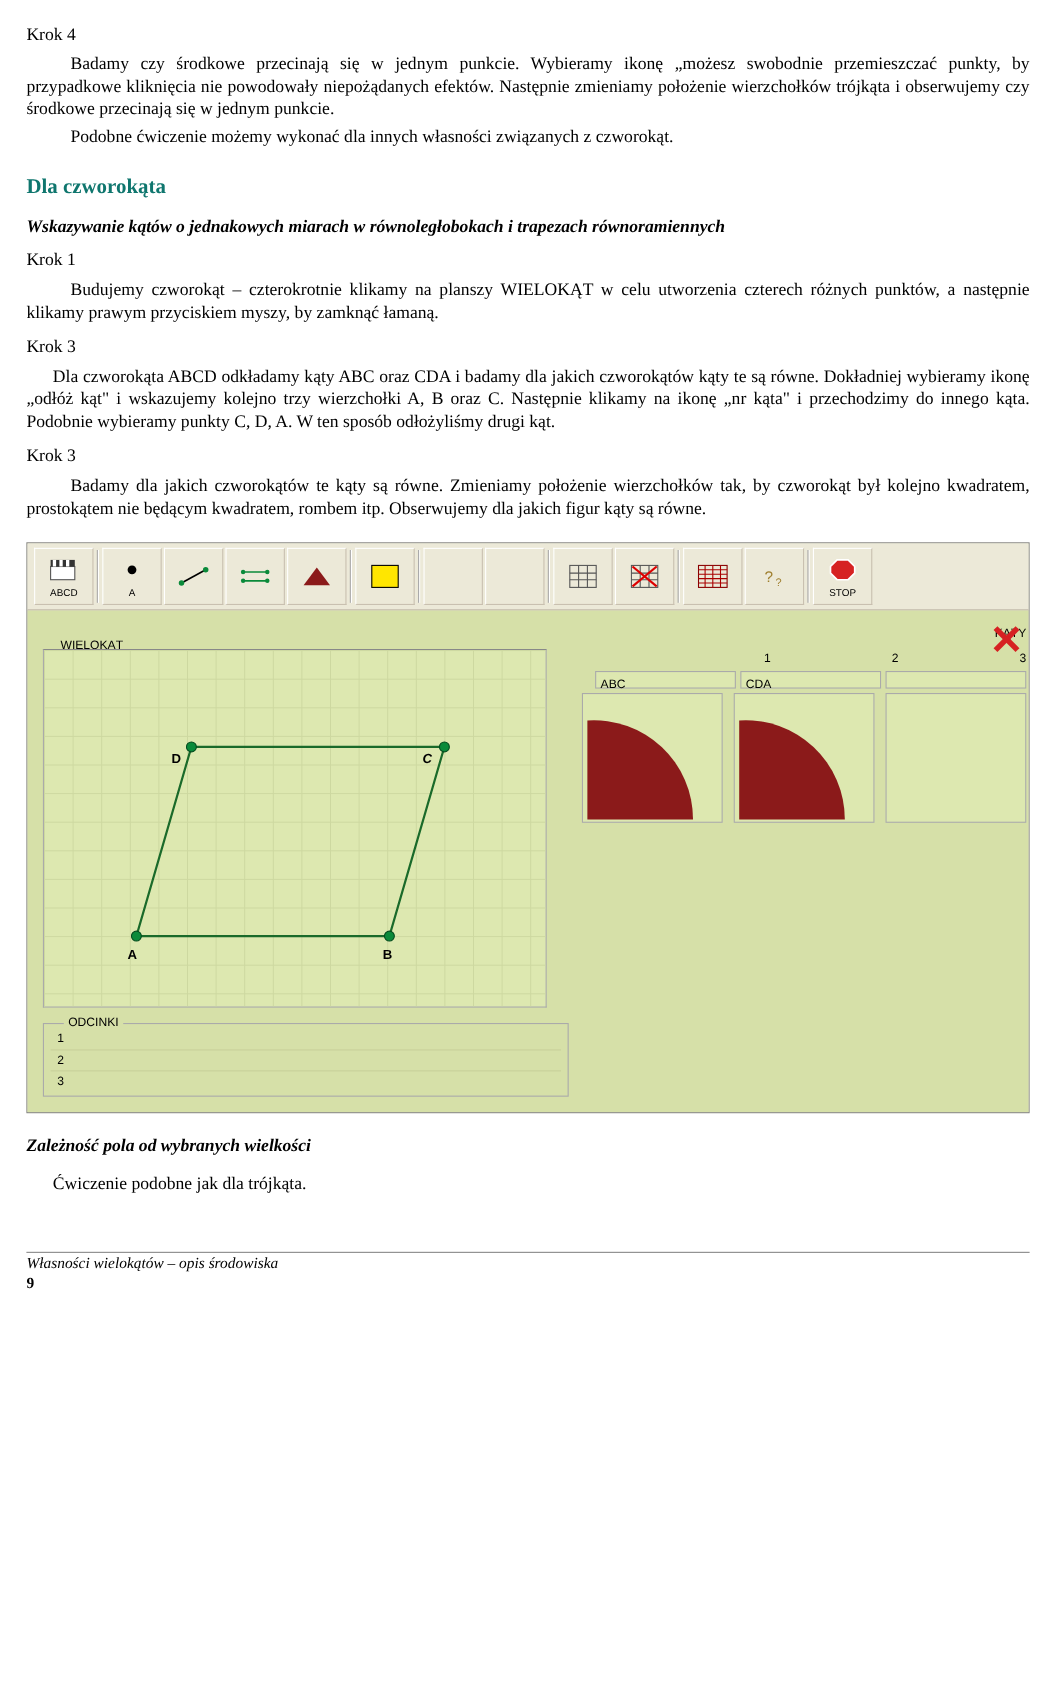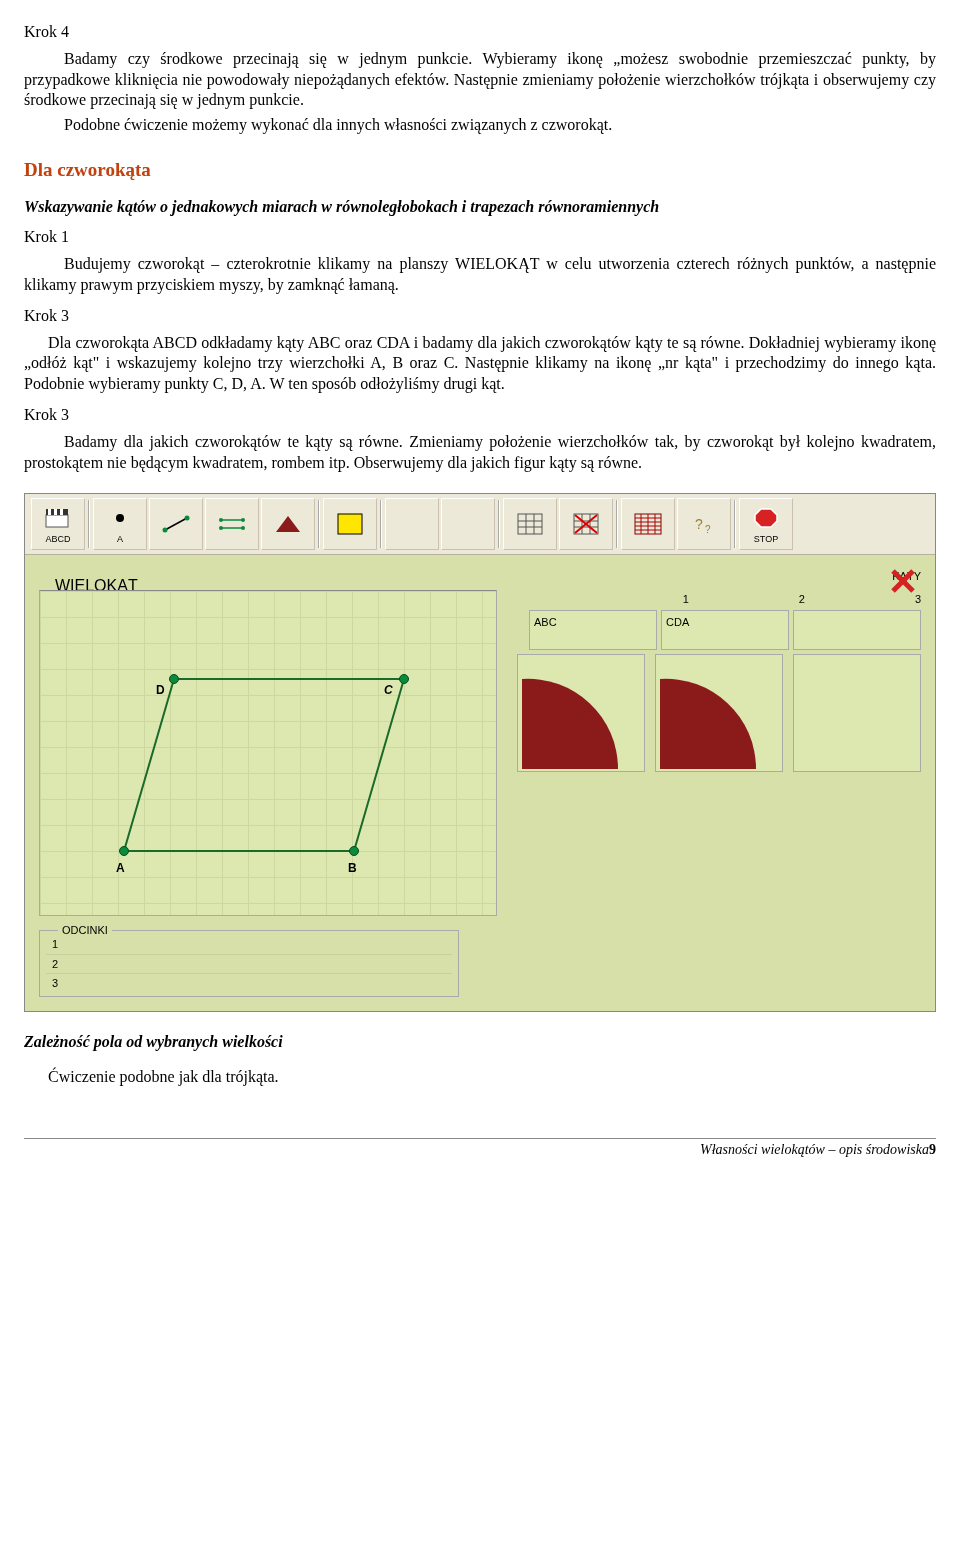--- a/index.html
+++ b/index.html
@@ -8,21 +8,21 @@
     font-size: 16px;
     background: #fff;
     width: 960px;
     padding: 12px 24px 20px 24px;
     color: #000;
     line-height: 1.3;
   }
   .krok-heading { margin-top: 10px; margin-bottom: 6px; }
   .para { text-align: justify; margin-bottom: 4px; }
   .indent { text-indent: 40px; }
-  .section-blue { color: #c2410c; font-weight: bold; font-size: 19px; margin-top: 22px; margin-bottom: 14px; }
+  .section-blue { color: #0f766e; font-weight: bold; font-size: 19px; margin-top: 22px; margin-bottom: 14px; }
   .subheading { font-weight: bold; margin: 14px 0 4px 0; font-style: italic; }
   .padded-left { padding-left: 40px; }
 
   .app-frame {
     border: 1px solid #888;
     background: #ece9d8;
     margin: 20px 0;
     width: 912px;
   }
   .toolbar {
@@ -63,21 +63,21 @@
     display: flex;
     padding: 14px;
     gap: 12px;
     min-height: 440px;
   }
   .left-panel {
     flex: 0 0 auto;
     position: relative;
   }
   .panel-label {
-    font-size: 16px;
+    font-size: 11px;
     font-family: Arial, sans-serif;
     background: #d6e0a8;
     padding: 0 4px;
     position: relative;
     top: 7px;
     left: 12px;
     display: inline-block;
   }
   .canvas-host {
     position: relative;
@@ -119,21 +119,21 @@
     gap: 6px;
     font-size: 11px;
     font-family: Arial, sans-serif;
     position: relative;
   }
   .angles-title { margin-left: 110px; }
   .angles-nums { display: flex; gap: 110px; margin-left: 20px; margin-top: 8px; font-size: 11px; font-family: Arial; }
   .angles-row { display: flex; gap: 4px; margin-top: 4px; }
   .angle-cell {
     width: 128px;
-    height: 40px;
+    height: 16px;
     background: #dde8b0;
     border: 1px solid #aaa;
   }
   .close-x {
     position: absolute;
     right: 4px;
     top: -2px;
     width: 28px;
     height: 28px;
   }
@@ -144,21 +144,21 @@
     background: #dde8b0;
     border: 1px solid #aaa;
     position: relative;
     overflow: hidden;
   }
   .wedge-svg { position: absolute; }
 
   .odcinki-box {
     margin-top: 14px;
     border: 1px solid #aaa;
-    width: 420px;
+    width: 478px;
     padding: 4px 6px 4px 6px;
     position: relative;
   }
   .odcinki-label {
     font-size: 11px;
     font-family: Arial, sans-serif;
     background: #d6e0a8;
     position: absolute;
     top: -8px;
     left: 18px;
@@ -174,20 +174,21 @@
 
   .footer-line {
     border-top: 1px solid #888;
     margin-top: 50px;
   }
   .footer-row {
     display: flex;
     justify-content: flex-end;
     font-size: 14px;
     padding-top: 2px;
+    flex-direction: column;
   }
   .footer-left { font-style: italic; }
   .footer-right { font-weight: bold; }
 </style>
 </head>
 <body>
 
 <div class="krok-heading">Krok 4</div>
 <p class="para indent">Badamy czy środkowe przecinają się w jednym punkcie. Wybieramy ikonę „możesz swobodnie przemieszczać punkty, by przypadkowe kliknięcia nie powodowały niepożądanych efektów. Następnie zmieniamy położenie wierzchołków trójkąta i obserwujemy czy środkowe przecinają się w jednym punkcie.</p>
 <p class="para padded-left">Podobne ćwiczenie możemy wykonać dla innych własności związanych z czworokąt.</p>

